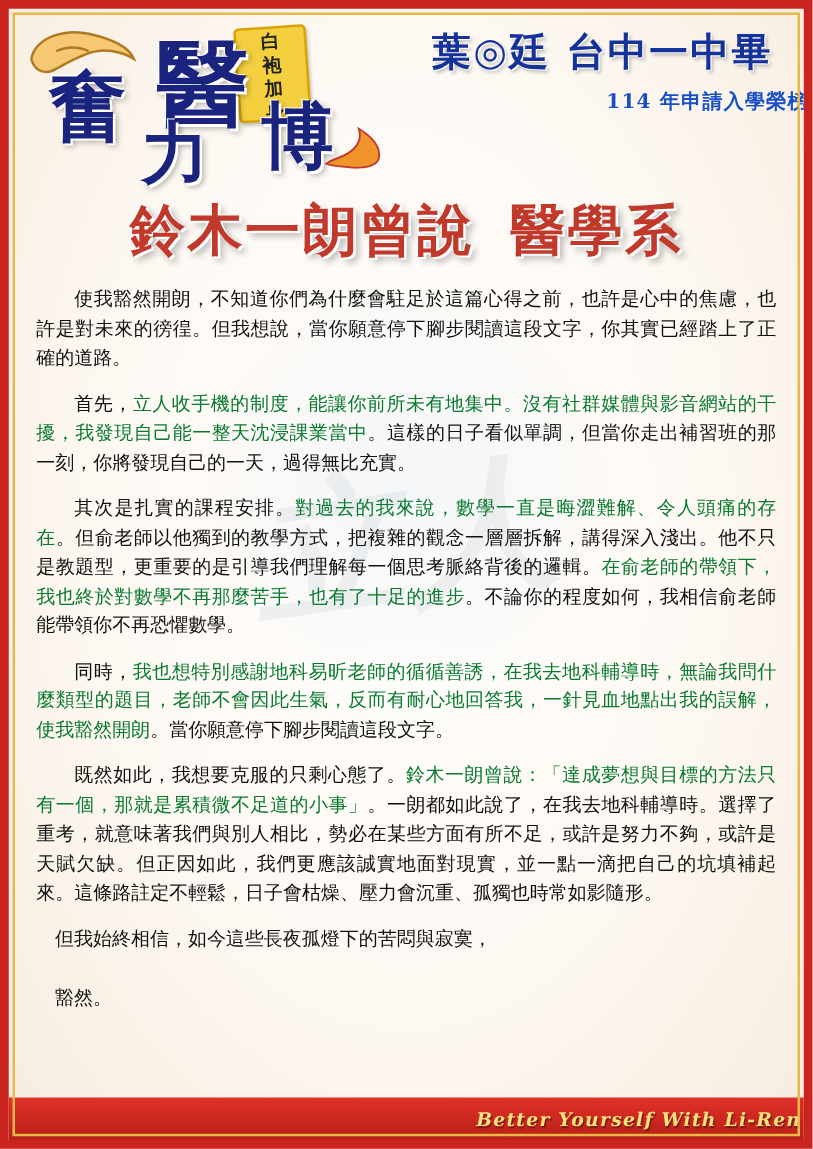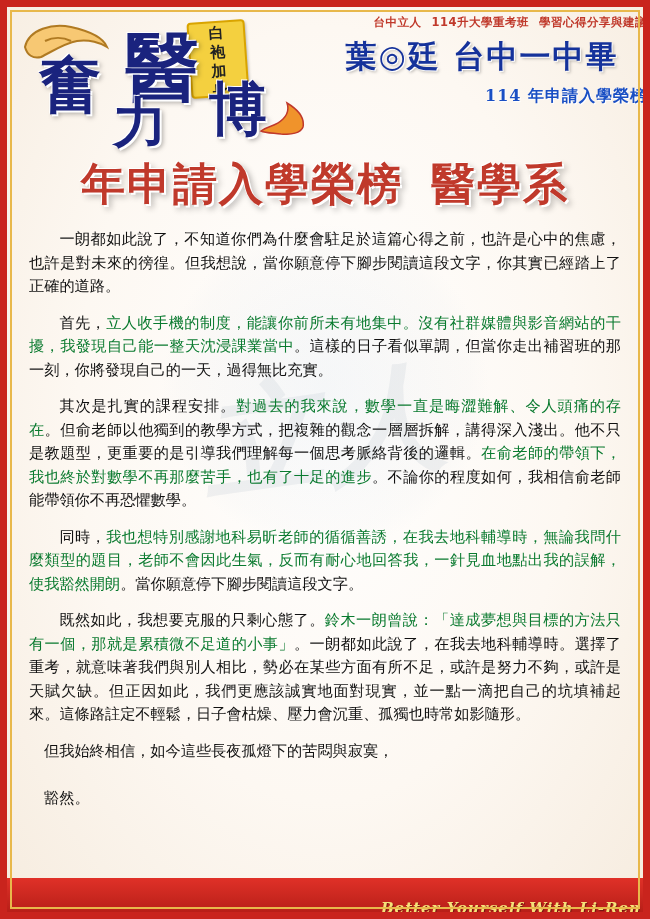--- a/index.html
+++ b/index.html
@@ -206,21 +206,21 @@
     left: 0;
     bottom: 0;
     width: 650px;
     height: 34px;
     background: linear-gradient(180deg, #e03128 0%, #b81f18 100%);
     z-index: 3;
   }
   .footer-text {
     position: absolute;
     right: 16px;
-    top: 21px;
+    top: 9px;
     font-family: "DejaVu Serif", serif;
     font-style: italic;
     font-weight: bold;
     font-size: 15px;
     color: #f6e27a;
     letter-spacing: 1px;
     text-shadow: 1px 1px 1px rgba(0,0,0,0.4);
     white-space: nowrap;
   }
 </style>
@@ -251,35 +251,32 @@
       <div class="kanji k-yi">醫</div>
       <div class="kanji k-li">力</div>
       <div class="kanji k-bo">博</div>
 
       <svg class="flame" viewBox="0 0 52 34">
         <path d="M4 30 C12 24, 18 26, 26 18 C30 14, 32 8, 30 2 C40 8, 48 16, 46 26 C44 32, 34 34, 24 33 C16 32, 8 32, 4 30 Z" fill="#f0932b" stroke="#c0392b" stroke-width="1.5"></path>
       </svg>
     </div>
 
     <div class="hdr-right">
-      <div class="hdr-tags">
-        <span>台中立人</span><span class="sep"></span><span>114升大學重考班</span><span class="sep"></span><span>學習心得分享與建議</span>
-      </div>
       <div class="hdr-name">葉◎廷  台中一中畢</div>
       <div class="hdr-sub">114 年申請入學榮榜</div>
     </div>
   </div>
 
   <div class="school-line">
-    <span class="school">年申請入學榮榜</span><span class="gap"></span><span class="school">醫學系</span>
+    <span class="school">鈴木一朗曾說</span><span class="gap"></span><span class="school">醫學系</span>
   </div>
 
   <div class="content">
 
-    <p class="para">一朗都如此說了，不知道你們為什麼會駐足於這篇心得之前，也許是心中的焦慮，也許是對未來的徬徨。但我想說，當你願意停下腳步閱讀這段文字，你其實已經踏上了正確的道路。</p>
+    <p class="para">使我豁然開朗，不知道你們為什麼會駐足於這篇心得之前，也許是心中的焦慮，也許是對未來的徬徨。但我想說，當你願意停下腳步閱讀這段文字，你其實已經踏上了正確的道路。</p>
 
     <p class="para"><span>首先，</span><span class="hl">立人收手機的制度，能讓你前所未有地集中。沒有社群媒體與影音網站的干擾，我發現自己能一整天沈浸課業當中</span><span>。這樣的日子看似單調，但當你走出補習班的那一刻，你將發現自己的一天，過得無比充實。</span></p>
 
     <p class="para"><span>其次是扎實的課程安排。</span><span class="hl">對過去的我來說，數學一直是晦澀難解、令人頭痛的存在</span><span>。但俞老師以他獨到的教學方式，把複雜的觀念一層層拆解，講得深入淺出。他不只是教題型，更重要的是引導我們理解每一個思考脈絡背後的邏輯。</span><span class="hl">在俞老師的帶領下，我也終於對數學不再那麼苦手，也有了十足的進步</span><span>。不論你的程度如何，我相信俞老師能帶領你不再恐懼數學。</span></p>
 
     <p class="para"><span>同時，</span><span class="hl">我也想特別感謝地科易昕老師的循循善誘，在我去地科輔導時，無論我問什麼類型的題目，老師不會因此生氣，反而有耐心地回答我，一針見血地點出我的誤解，使我豁然開朗</span><span>。當你願意停下腳步閱讀這段文字。</span></p>
 
     <p class="para"><span>既然如此，我想要克服的只剩心態了。</span><span class="hl">鈴木一朗曾說：「達成夢想與目標的方法只有一個，那就是累積微不足道的小事」</span><span>。一朗都如此說了，在我去地科輔導時。選擇了重考，就意味著我們與別人相比，勢必在某些方面有所不足，或許是努力不夠，或許是天賦欠缺。但正因如此，我們更應該誠實地面對現實，並一點一滴把自己的坑填補起來。這條路註定不輕鬆，日子會枯燥、壓力會沉重、孤獨也時常如影隨形。</span></p>
 
     <p class="para noindent"><span>但我始終相信，如今這些長夜孤燈下的苦悶與寂寞，</span><br><br><span>豁然。</span></p>

